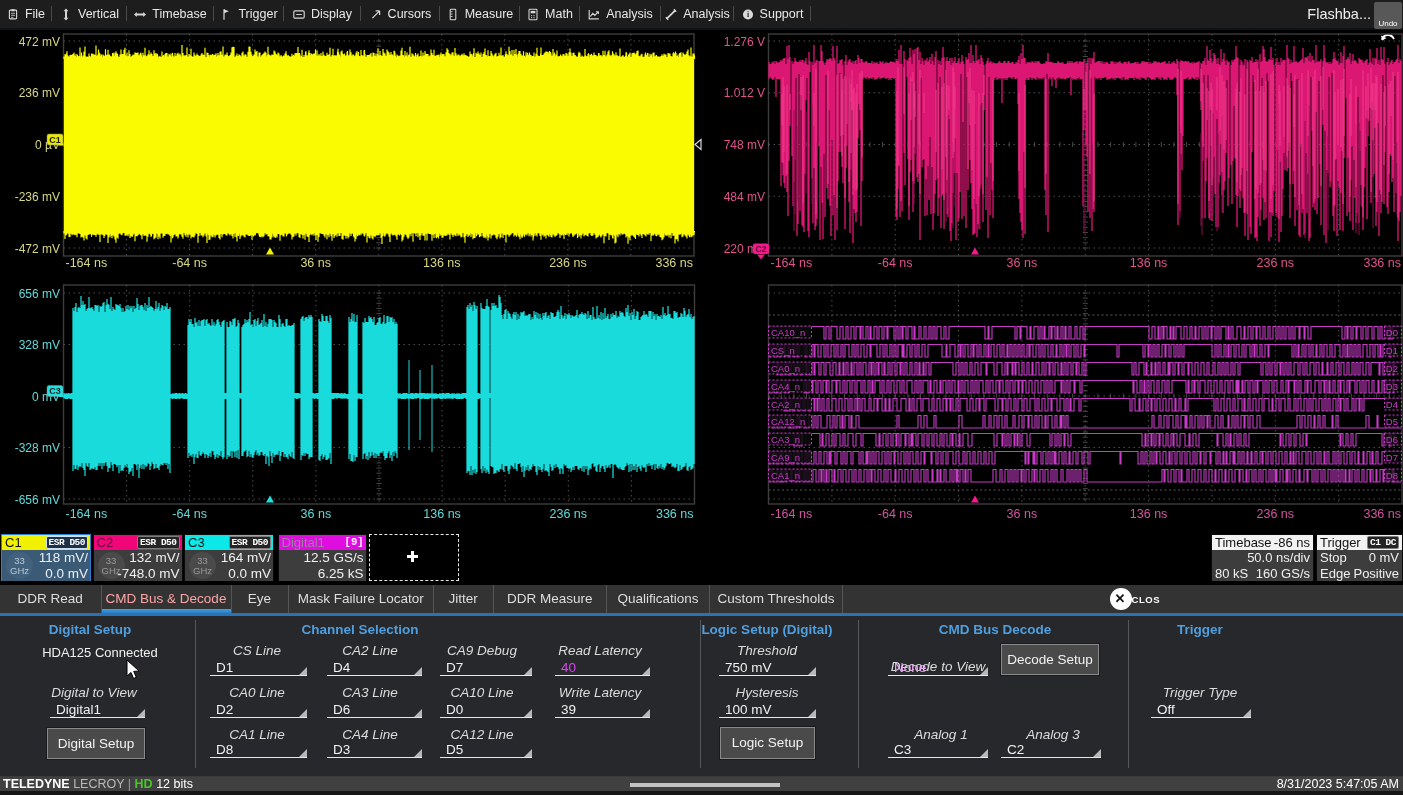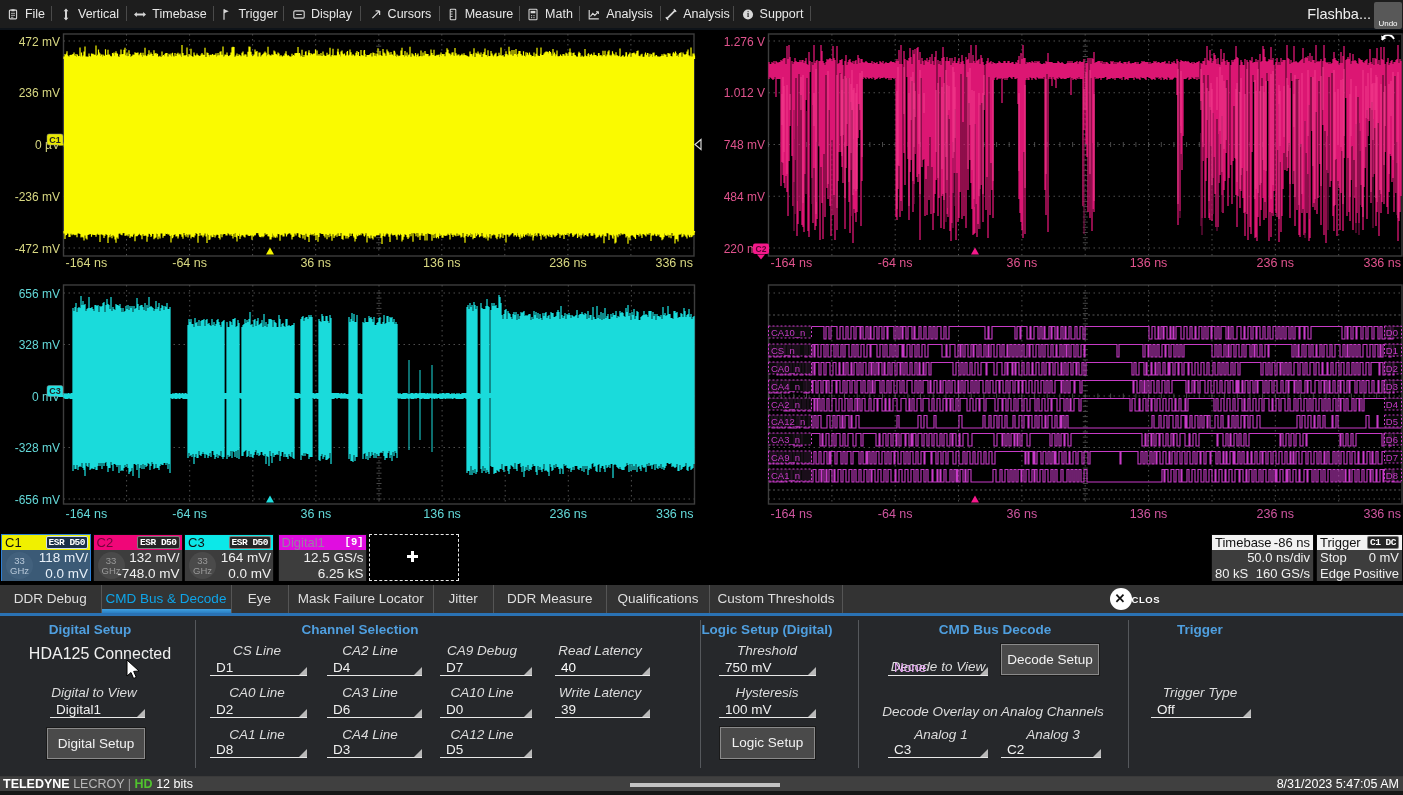--- a/index.html
+++ b/index.html
@@ -16,21 +16,21 @@
 .esr{margin-left:auto;background:#242424;color:#fff;font-size:9.5px;font-weight:bold;font-family:"Liberation Mono",monospace;letter-spacing:-0.5px;padding:0 2px;border-radius:2px;line-height:11.5px;border:1px solid #bbbbbb99}
 .dig9{margin-left:auto;color:#fff;font-size:10.5px;font-weight:bold;font-family:"Liberation Mono",monospace}
 .chbody{height:31px;background:#3d3d3d;display:flex;align-items:center;position:relative}
 .ghz{position:absolute;left:4px;top:1.5px;width:27px;height:27px;border-radius:50%;background:#4a4a4a;color:#9a9a9a;font-size:9.5px;text-align:center;line-height:10px;padding-top:4px}
 .vals{margin-left:auto;text-align:right;font-size:13.5px;color:#f0f0f0;line-height:15.5px;padding-right:2px;position:relative;z-index:2}
 .plusbox{position:absolute;left:369px;top:0;width:90px;height:47px;border:1.5px dashed #e8e8e8}
 .ph{position:absolute;left:37px;top:20.5px;width:11px;height:2.5px;background:#fff}
 .pv{position:absolute;left:41.2px;top:16.2px;width:2.5px;height:11px;background:#fff}
 #tabbar{position:absolute;left:0;top:585px;width:1403px;height:28px;background:#333;display:flex}
 .tab{height:28px;line-height:27px;text-align:center;color:#dedede;font-size:13.5px;border-right:1px solid #555;position:relative;white-space:nowrap}
-.tab.active{color:#0ea5e9}
+.tab.active{color:#fca5a5}
 .tab.active::after{content:"";position:absolute;left:0;right:0;bottom:-3px;height:7px;background:linear-gradient(#3fa0e0,#1a66ae);border-radius:0 0 3px 3px}
 #blueline{position:absolute;left:0;top:613px;width:1403px;height:3px;background:#2a72b4}
 #closebtn{position:absolute;right:30px;top:588px;width:22px;height:22px;border-radius:50%;background:#fff}
 #closebtn::before{content:"\2715";position:absolute;left:4.5px;top:2.5px;font-size:13px;font-weight:bold;color:#111}
 #closetxt{position:absolute;right:2px;top:594px;color:#fff;font-size:9.5px;font-weight:bold;letter-spacing:.5px}
 #dialog{position:absolute;left:0;top:616px;width:1403px;height:160px;background:#26282b}
 .shead{position:absolute;top:6px;text-align:center;color:#4f9fdf;font-size:13.5px;font-weight:bold}
 .ilbl{position:absolute;text-align:center;color:#dcdcdc;font-size:13.5px;font-style:italic}
 .dd{position:absolute;height:16px;border-bottom:1px solid #e8e8e8;font-size:13.5px;line-height:15px;padding:0 0 0 6px}
 .dd i{position:absolute;right:0;bottom:0;width:0;height:0;border-bottom:8px solid #b8b8b8;border-left:8px solid transparent}
@@ -388,48 +388,48 @@
             <span>0&nbsp;mV</span>
           </div>
     <div style="display:flex;justify-content:space-between;color:#f0f0f0;font-size:13px;line-height:15.5px">
             <span>Edge</span>
             <span>Positive</span>
           </div>
   </div>
 </div>
 </div>
 <div id="tabbar">
-      <div class="tab" style="width:101.5px">DDR Debug</div>
+      <div class="tab" style="width:101.5px">DDR Read</div>
       <div class="tab active" style="width:130px">CMD Bus &amp; Decode</div>
       <div class="tab" style="width:57px">Eye</div>
       <div class="tab" style="width:145.5px">Mask Failure Locator</div>
       <div class="tab" style="width:59.5px">Jitter</div>
       <div class="tab" style="width:113.5px">DDR Measure</div>
       <div class="tab" style="width:103px">Qualifications</div>
       <div class="tab" style="width:133px">Custom Thresholds</div>
     </div>
 <div id="blueline"></div>
 <div id="closebtn"></div>
     <div id="closetxt">CLOS</div>
 <div id="dialog">
       <div class="shead" style="left:-20px;width:220px">Digital Setup</div>
-      <div style="position:absolute;left:20px;top:29px;width:160px;text-align:center;color:#f0f0f0;font-size:16px">HDA125 Connected</div>
+      <div style="position:absolute;left:20px;top:29px;width:160px;text-align:center;color:#f0f0f0;font-size:13px">HDA125 Connected</div>
       <div class="ilbl" style="left:14px;top:69px;width:160px">Digital to View</div>
       <div class="dd" style="left:50px;top:86px;width:95px"><span style="color:#f0f0f0">Digital1</span><i></i></div>
       <div class="btn" style="left:47px;top:112px;width:98px;height:31px;line-height:29px">Digital Setup</div>
       <div class="vsep" style="left:195px"></div>
       <div class="shead" style="left:250px;width:220px">Channel Selection</div>
       <div class="ilbl" style="left:177px;top:27px;width:160px">CS Line</div>
       <div class="ilbl" style="left:290px;top:27px;width:160px">CA2 Line</div>
       <div class="ilbl" style="left:402px;top:27px;width:160px">CA9 Debug</div>
       <div class="ilbl" style="left:520px;top:27px;width:160px">Read Latency</div>
       <div class="dd" style="left:210px;top:44px;width:97px"><span style="color:#f0f0f0">D1</span><i></i></div>
       <div class="dd" style="left:327px;top:44px;width:95px"><span style="color:#f0f0f0">D4</span><i></i></div>
       <div class="dd" style="left:440px;top:44px;width:92px"><span style="color:#f0f0f0">D7</span><i></i></div>
-      <div class="dd" style="left:555px;top:44px;width:95px"><span style="color:#ffffff">40</span><i></i></div>
+      <div class="dd" style="left:555px;top:44px;width:95px"><span style="color:#d946ef">40</span><i></i></div>
       <div class="ilbl" style="left:177px;top:69px;width:160px">CA0 Line</div>
       <div class="ilbl" style="left:290px;top:69px;width:160px">CA3 Line</div>
       <div class="ilbl" style="left:402px;top:69px;width:160px">CA10 Line</div>
       <div class="ilbl" style="left:520px;top:69px;width:160px">Write Latency</div>
       <div class="dd" style="left:210px;top:86px;width:97px"><span style="color:#f0f0f0">D2</span><i></i></div>
       <div class="dd" style="left:327px;top:86px;width:95px"><span style="color:#f0f0f0">D6</span><i></i></div>
       <div class="dd" style="left:440px;top:86px;width:92px"><span style="color:#f0f0f0">D0</span><i></i></div>
       <div class="dd" style="left:555px;top:86px;width:95px"><span style="color:#f0f0f0">39</span><i></i></div>
       <div class="ilbl" style="left:177px;top:111px;width:160px">CA1 Line</div>
       <div class="ilbl" style="left:290px;top:111px;width:160px">CA4 Line</div>
@@ -442,21 +442,20 @@
       <div class="ilbl" style="left:687px;top:27px;width:160px">Threshold</div>
       <div class="dd" style="left:719px;top:44px;width:97px"><span style="color:#f0f0f0">750 mV</span><i></i></div>
       <div class="ilbl" style="left:687px;top:69px;width:160px">Hysteresis</div>
       <div class="dd" style="left:719px;top:86px;width:97px"><span style="color:#f0f0f0">100 mV</span><i></i></div>
       <div class="btn" style="left:720px;top:111px;width:95px;height:32px;line-height:30px">Logic Setup</div>
       <div class="vsep" style="left:858px"></div>
       <div class="shead" style="left:885px;width:220px">CMD Bus Decode</div>
       <div class="ilbl" style="left:858px;top:43px;width:160px">Decode to View</div>
       <div class="dd" style="left:888px;top:44px;width:100px"><span style="color:#f0abfc">None</span><i></i></div>
       <div class="btn" style="left:1001px;top:28px;width:98px;height:31px;line-height:29px">Decode Setup</div>
-      <div class="ilbl" style="left:823px;top:88px;width:340px">Decode Overlay on Analog Channels</div>
       <div class="ilbl" style="left:861px;top:111px;width:160px">Analog 1</div>
       <div class="ilbl" style="left:973px;top:111px;width:160px">Analog 3</div>
       <div class="dd" style="left:888px;top:126px;width:100px"><span style="color:#f0f0f0">C3</span><i></i></div>
       <div class="dd" style="left:1001px;top:126px;width:100px"><span style="color:#f0f0f0">C2</span><i></i></div>
       <div class="vsep" style="left:1128px"></div>
       <div class="shead" style="left:1090px;width:220px">Trigger</div>
       <div class="ilbl" style="left:1120px;top:69px;width:160px">Trigger Type</div>
       <div class="dd" style="left:1151px;top:86px;width:100px"><span style="color:#f0f0f0">Off</span><i></i></div>
     </div>
 <svg width="16" height="22" viewBox="0 0 16 22" style="position:absolute;left:125px;top:659px;z-index:30">

